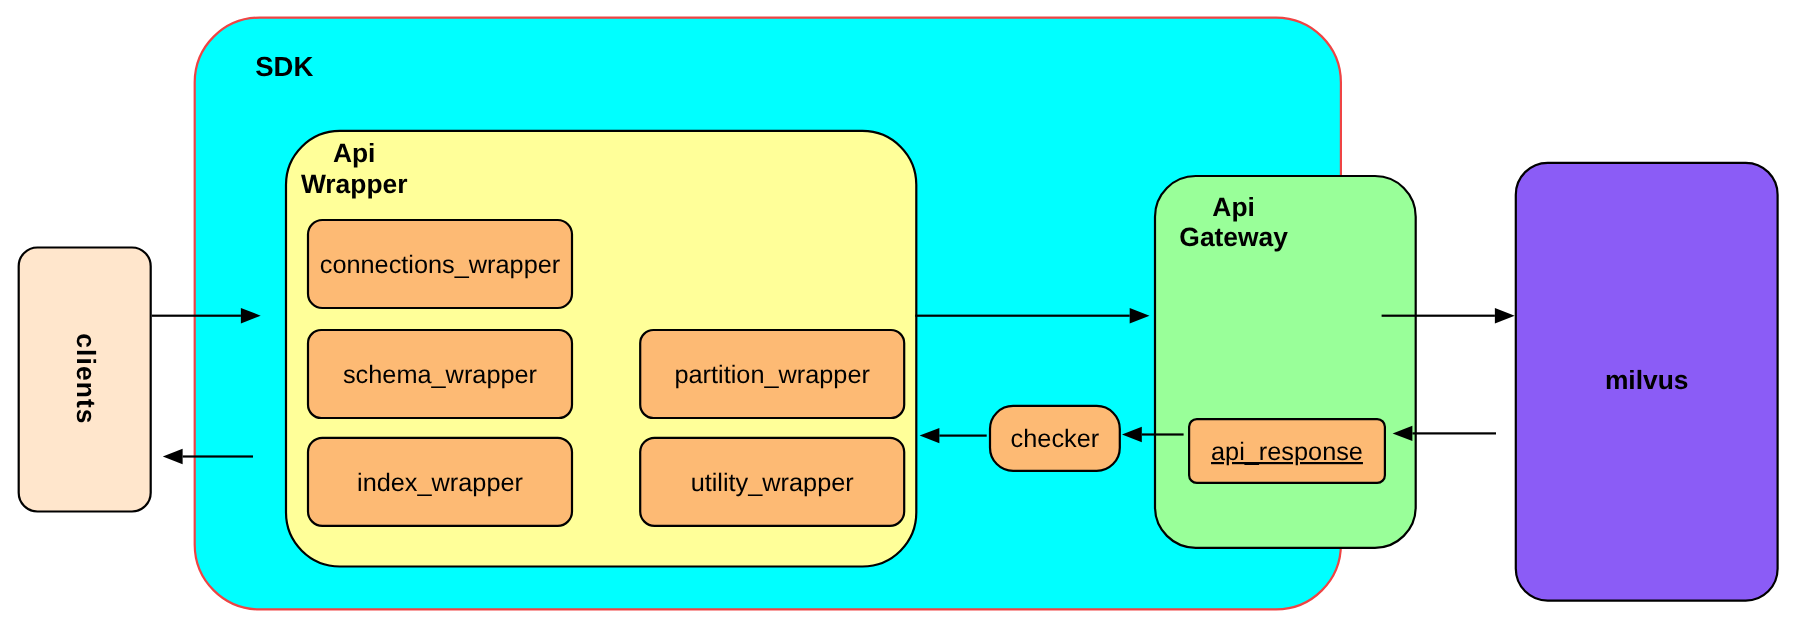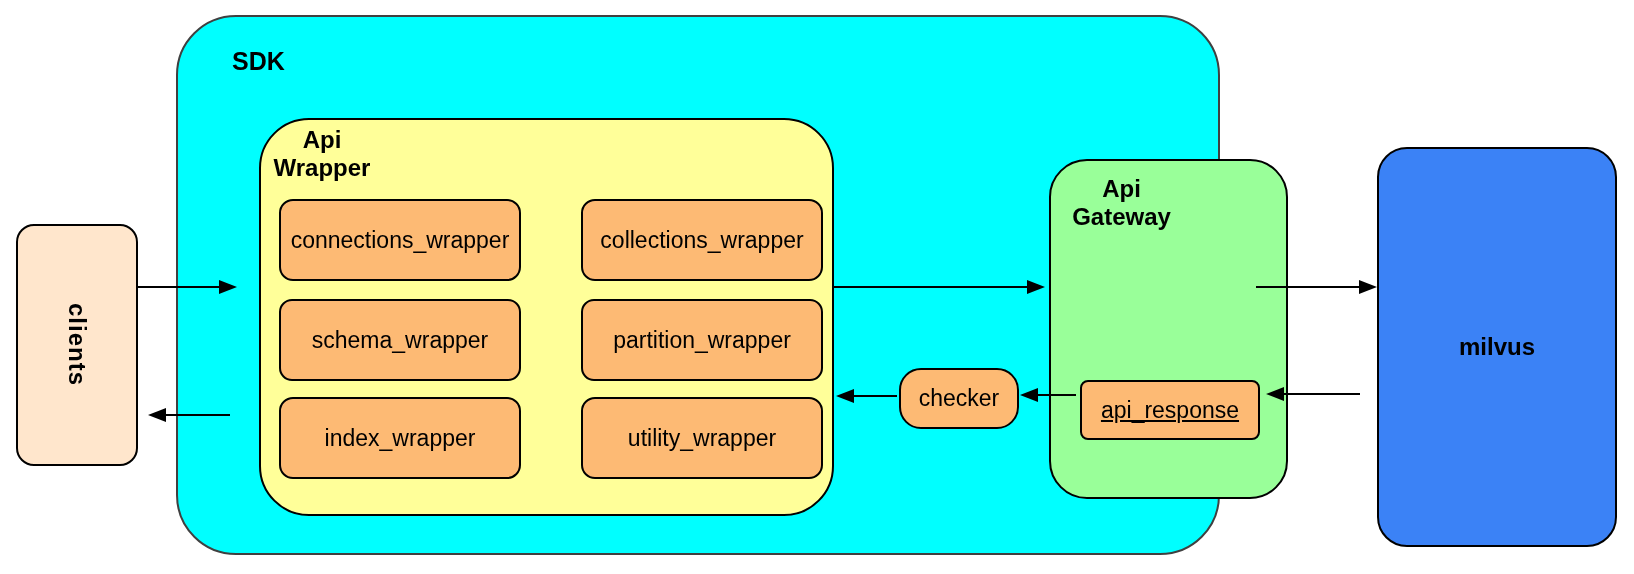--- a/index.html
+++ b/index.html
@@ -19,21 +19,21 @@
     left: 16px; top: 224px; width: 122px; height: 242px;
     background: #ffe6cc; border: 2px solid #000; border-radius: 18px;
     display: flex; align-items: center; justify-content: center;
   }
   .clients-box .vlabel {
     writing-mode: vertical-rl;
     font-weight: bold; font-size: 24px; letter-spacing: 1px;
   }
   .sdk-box {
     left: 176px; top: 15px; width: 1044px; height: 540px;
-    background: #00ffff; border: 2px solid #404040; border-radius: 60px;
+    background: #00ffff; border: 2px solid #ef4444; border-radius: 60px;
   }
   .sdk-label {
     left: 54px; top: 30px; font-weight: bold; font-size: 25px;
   }
   .wrapper-box {
     left: 81px; top: 101px; width: 575px; height: 398px;
     background: #ffff99; border: 2px solid #000; border-radius: 50px;
   }
   .wrapper-label {
     left: 0px; top: 6px; width: 122px; text-align: center;
@@ -42,21 +42,21 @@
   .gateway-box {
     left: 871px; top: 142px; width: 239px; height: 340px;
     background: #99ff99; border: 2px solid #000; border-radius: 38px;
   }
   .gateway-label {
     left: 8px; top: 14px; width: 125px; text-align: center;
     font-weight: bold; font-size: 24px; line-height: 28px;
   }
   .milvus-box {
     left: 1377px; top: 147px; width: 240px; height: 400px;
-    background: #3b82f6; border: 2px solid #000; border-radius: 30px;
+    background: #8b5cf6; border: 2px solid #000; border-radius: 30px;
     display: flex; align-items: center; justify-content: center;
     font-weight: bold; font-size: 24px;
   }
 
   
   .node {
     background: #fdba74; border: 2px solid #000; border-radius: 14px;
     display: flex; align-items: center; justify-content: center;
     font-size: 23px; white-space: nowrap;
   }
@@ -85,21 +85,20 @@
 
   <div class="abs sdk-box">
     <div class="abs sdk-label">SDK</div>
 
     <div class="abs wrapper-box">
       <div class="abs wrapper-label">
         <div>Api</div>
         <div>Wrapper</div>
       </div>
       <div class="abs node w-node col1 row1">connections_wrapper</div>
-      <div class="abs node w-node col2 row1">collections_wrapper</div>
       <div class="abs node w-node col1 row2">schema_wrapper</div>
       <div class="abs node w-node col2 row2">partition_wrapper</div>
       <div class="abs node w-node col1 row3">index_wrapper</div>
       <div class="abs node w-node col2 row3">utility_wrapper</div>
     </div>
 
     <div class="abs node checker-node">checker</div>
 
     <div class="abs gateway-box">
       <div class="abs gateway-label">

